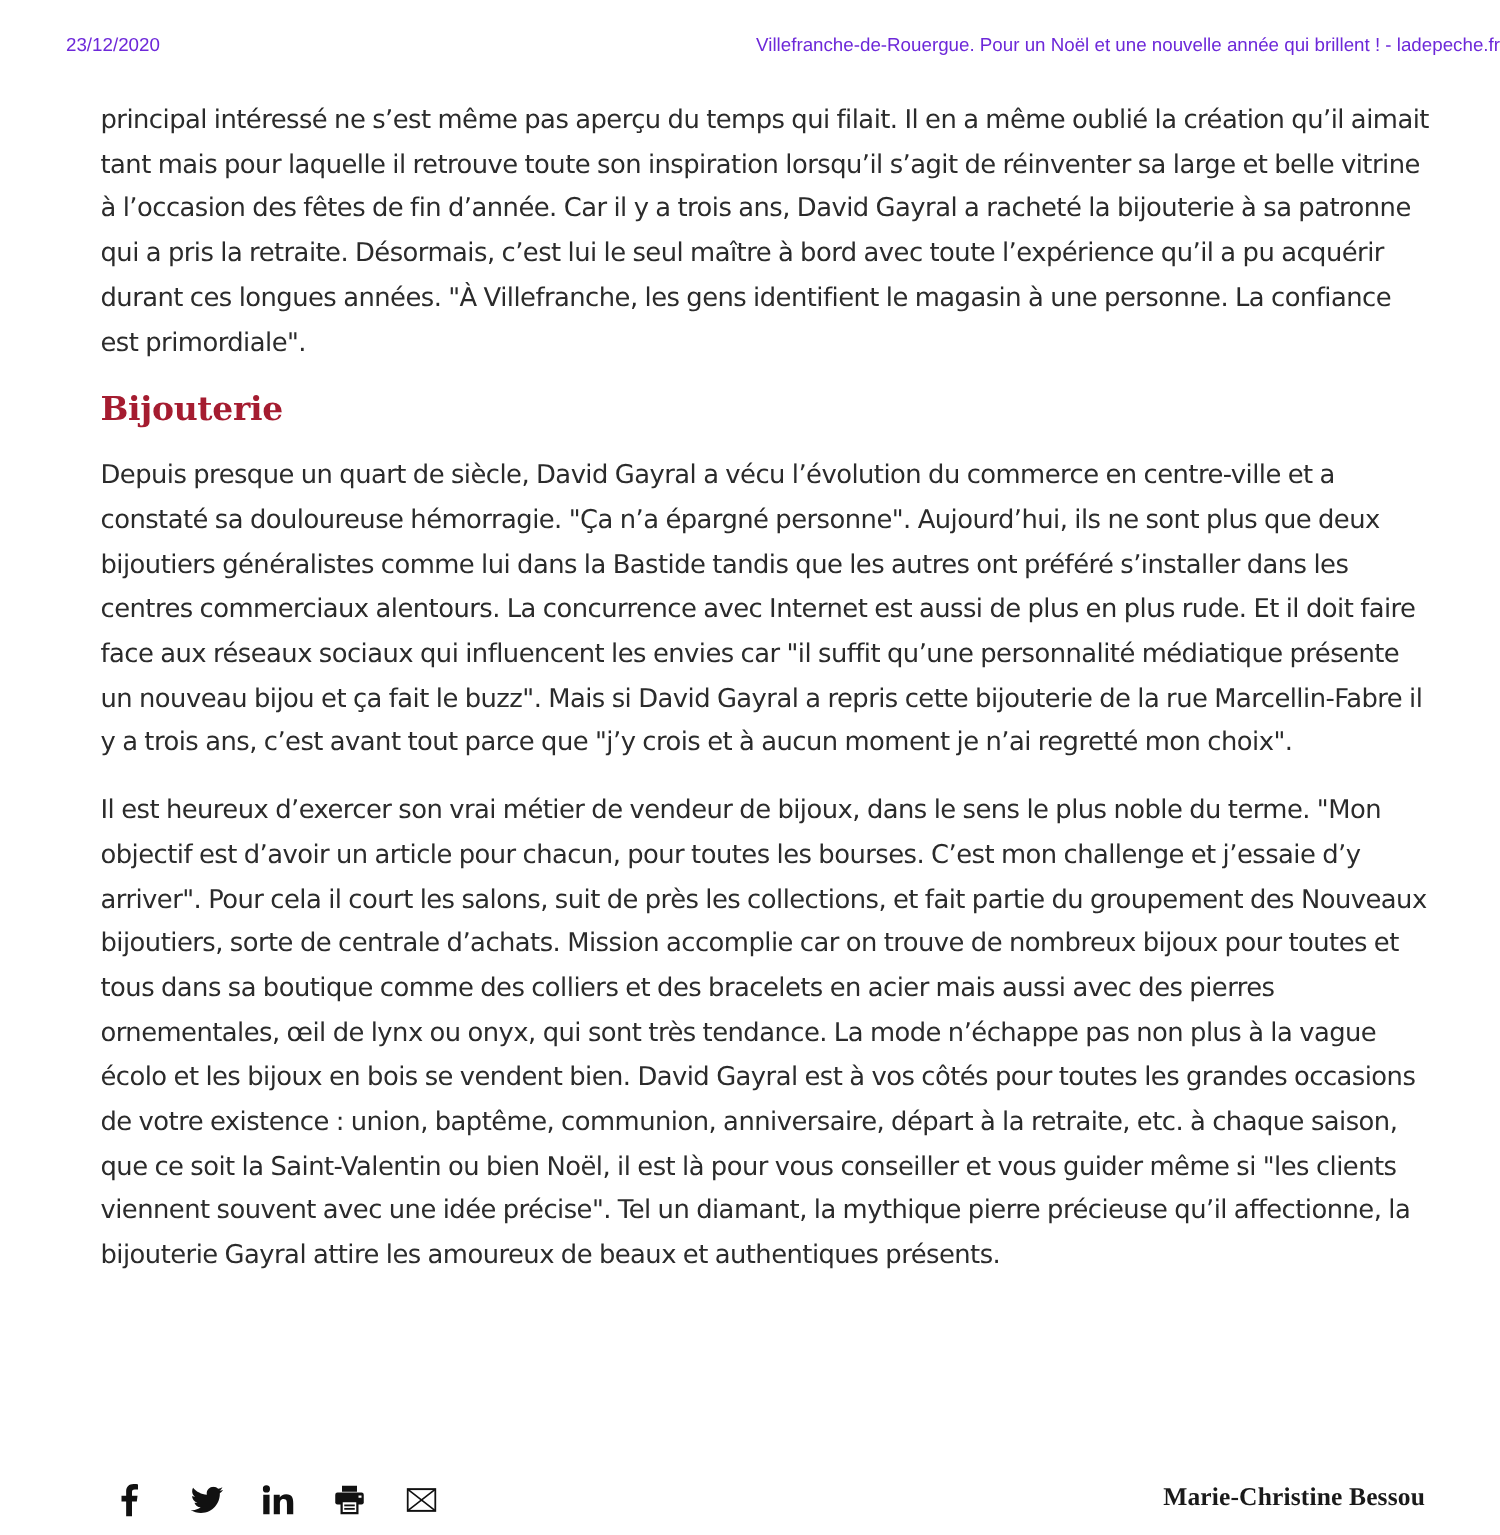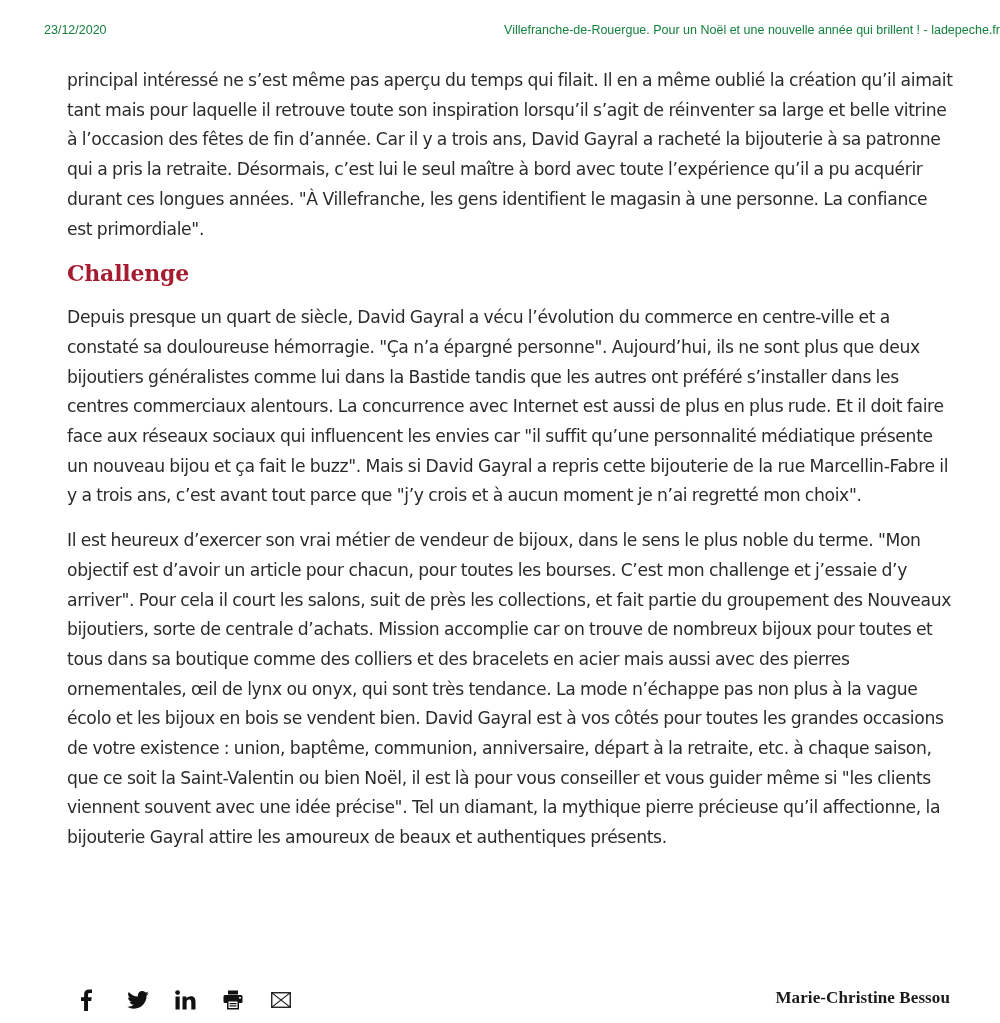--- a/index.html
+++ b/index.html
@@ -1,18 +1,18 @@
 <!DOCTYPE html>
 <html><head>
   <meta charset="utf-8">
   <style>
     html, body { margin: 0; padding: 0; background: #ffffff; }
     body { width: 1000px; height: 1023px; position: relative; overflow: hidden; color: #2a2a2a; }
     .print-header { position: absolute; top: 23px; left: 0; width: 1000px; height: 18px;
-      font-family: "Liberation Sans", sans-serif; font-size: 12.5px; color: #15803d; }
+      font-family: "Liberation Sans", sans-serif; font-size: 12.5px; color: #6d28d9; }
     .print-date { position: absolute; left: 44px; top: 0; }
     .print-title { position: absolute; left: 0; width: 1000px; text-align: right; top: 0; }
     .article { position: absolute; left: 67px; top: 66px; width: 890px;
       font-family: "DejaVu Sans", sans-serif; font-size: 17.2px; line-height: 29.7px; color: #2b2b2b;
       letter-spacing: -0.35px; word-spacing: -0.5px; }
     .article p { margin: 0 0 15px 0; }
     .article h2 { font-family: "DejaVu Serif", serif; color: #a51c30; font-size: 22px; font-weight: bold;
       margin: 12px 0 16px 0; line-height: 28px; letter-spacing: -0.2px; }
     .footer { position: absolute; top: 983px; left: 67px; width: 883px; height: 34px; }
     .share { position: absolute; left: 12px; top: 4px; display: flex; gap: 0; }
@@ -24,21 +24,21 @@
 </head>
 <body>
 
 <div class="print-header">
   <span class="print-date">23/12/2020</span>
   <span class="print-title">Villefranche-de-Rouergue. Pour un Noël et une nouvelle année qui brillent ! - ladepeche.fr</span>
 </div>
 
 <div class="article">
   <p>principal intéressé ne s’est même pas aperçu du temps qui filait. Il en a même oublié la création qu’il aimait tant mais pour laquelle il retrouve toute son inspiration lorsqu’il s’agit de réinventer sa large et belle vitrine à l’occasion des fêtes de fin d’année. Car il y a trois ans, David Gayral a racheté la bijouterie à sa patronne qui a pris la retraite. Désormais, c’est lui le seul maître à bord avec toute l’expérience qu’il a pu acquérir durant ces longues années. "À Villefranche, les gens identifient le magasin à une personne. La confiance est primordiale".</p>
-  <h2>Challenge</h2>
+  <h2>Bijouterie</h2>
   <p>Depuis presque un quart de siècle, David Gayral a vécu l’évolution du commerce en centre-ville et a constaté sa douloureuse hémorragie. "Ça n’a épargné personne". Aujourd’hui, ils ne sont plus que deux bijoutiers généralistes comme lui dans la Bastide tandis que les autres ont préféré s’installer dans les centres commerciaux alentours. La concurrence avec Internet est aussi de plus en plus rude. Et il doit faire face aux réseaux sociaux qui influencent les envies car "il suffit qu’une personnalité médiatique présente un nouveau bijou et ça fait le buzz". Mais si David Gayral a repris cette bijouterie de la rue Marcellin-Fabre il y a trois ans, c’est avant tout parce que "j’y crois et à aucun moment je n’ai regretté mon choix".</p>
   <p>Il est heureux d’exercer son vrai métier de vendeur de bijoux, dans le sens le plus noble du terme. "Mon objectif est d’avoir un article pour chacun, pour toutes les bourses. C’est mon challenge et j’essaie d’y arriver". Pour cela il court les salons, suit de près les collections, et fait partie du groupement des Nouveaux bijoutiers, sorte de centrale d’achats. Mission accomplie car on trouve de nombreux bijoux pour toutes et tous dans sa boutique comme des colliers et des bracelets en acier mais aussi avec des pierres ornementales, œil de lynx ou onyx, qui sont très tendance. La mode n’échappe pas non plus à la vague écolo et les bijoux en bois se vendent bien. David Gayral est à vos côtés pour toutes les grandes occasions de votre existence : union, baptême, communion, anniversaire, départ à la retraite, etc. à chaque saison, que ce soit la Saint-Valentin ou bien Noël, il est là pour vous conseiller et vous guider même si "les clients viennent souvent avec une idée précise". Tel un diamant, la mythique pierre précieuse qu’il affectionne, la bijouterie Gayral attire les amoureux de beaux et authentiques présents.</p>
 </div>
 
 <div class="footer">
   <div class="share">
     <div class="share-btn">
       <span>
         <svg width="14" height="22" viewBox="0 0 14 22">
             <path d="M9 22V12h3.2l.5-3.8H9V5.8c0-1.1.3-1.8 1.9-1.8H13V.6C12.6.5 11.4.4 10 .4 7.1.4 5.1 2.2 5.1 5.4v2.8H2V12h3.1v10z" fill="#111"></path>

